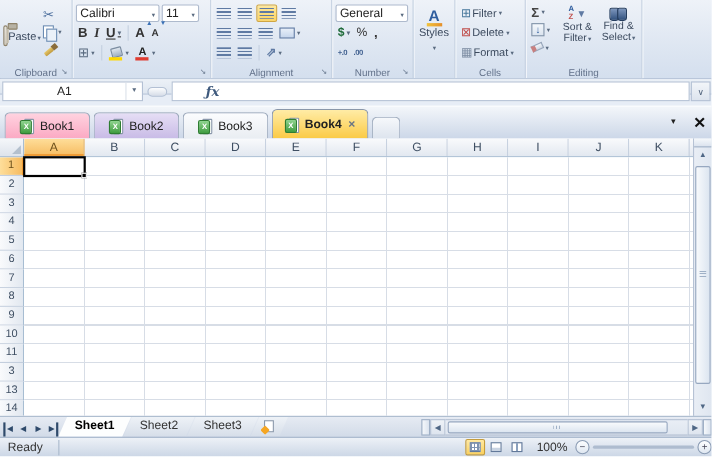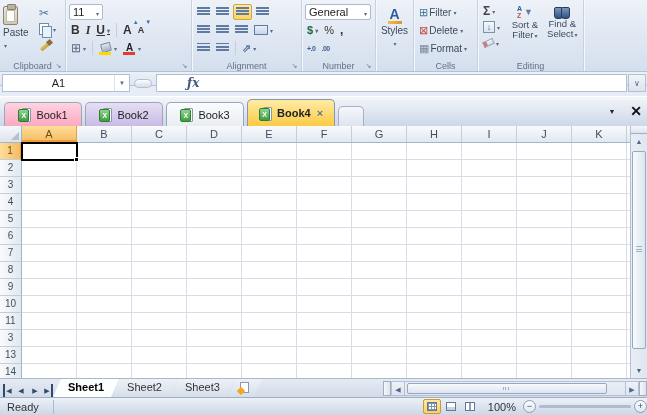--- a/index.html
+++ b/index.html
@@ -17,21 +17,21 @@
   .rg-label{position:absolute;left:0;right:0;bottom:0;text-align:center;font-size:9px;color:#62718a}
   .launcher{position:absolute;right:2px;bottom:1px;width:9px;height:9px;font-size:7px;
             color:#68788e;line-height:9px;text-align:center}
   .rrow{display:flex;align-items:center;height:18px;gap:2px}
   .sb{display:flex;align-items:center;gap:1px;padding:0 2px;height:16px;border-radius:2px}
   .dd::after{content:"▾";font-size:6px;color:#5a6b80;margin-left:1px}
   .on{background:linear-gradient(#fee9a0,#fcd461);border:1px solid #d0a643}
 
   
   .rg-clip{width:66px;display:flex}
-  .paste{width:34px;display:flex;flex-direction:column;padding-top:3px}
+  .paste{width:34px;display:flex;flex-direction:row;align-items:center;padding-top:3px}
   .clipic{width:15px;height:19px;background:linear-gradient(#e9e5db,#cfc8b8);
           border:1px solid #8e8269;border-radius:2px;position:relative}
   .clipic::before{content:"";position:absolute;top:-3px;left:3px;width:7px;height:4px;
           background:#b7b2a4;border:1px solid #8e8269;border-radius:1px}
   .clipic::after{content:"";position:absolute;top:3px;left:2px;right:2px;bottom:2px;
           background:#fdfdfb;border:1px solid #c2baa8}
   .paste-lb{font-size:10px;color:#3c4a5e;margin-top:2px}
   .clipcol{display:flex;flex-direction:column;justify-content:flex-start;padding-top:2px}
   .cutic{font-size:12px;color:#4a6d9c;line-height:12px}
   .copyic{position:relative;width:12px;height:13px}
@@ -257,20 +257,24 @@
         <span class="sb">
             <span class="brushic"></span>
           </span>
       </div>
       <span class="rg-label">Clipboard</span>
       <span class="launcher">↘</span>
     </div>
 
     <div class="rg rg-font">
       <div class="rrow">
+        <div class="selbox2" style="width:76px">
+          <span>Calibri</span>
+          <span class="dd"></span>
+        </div>
         <div class="selbox2" style="width:34px">
           <span>11</span>
           <span class="dd"></span>
         </div>
       </div>
       <div class="rrow">
         <span class="sb b-bold">B</span>
         <span class="sb b-italic">I</span>
         <span class="sb b-under dd">U</span>
         <span class="vsep"></span>

